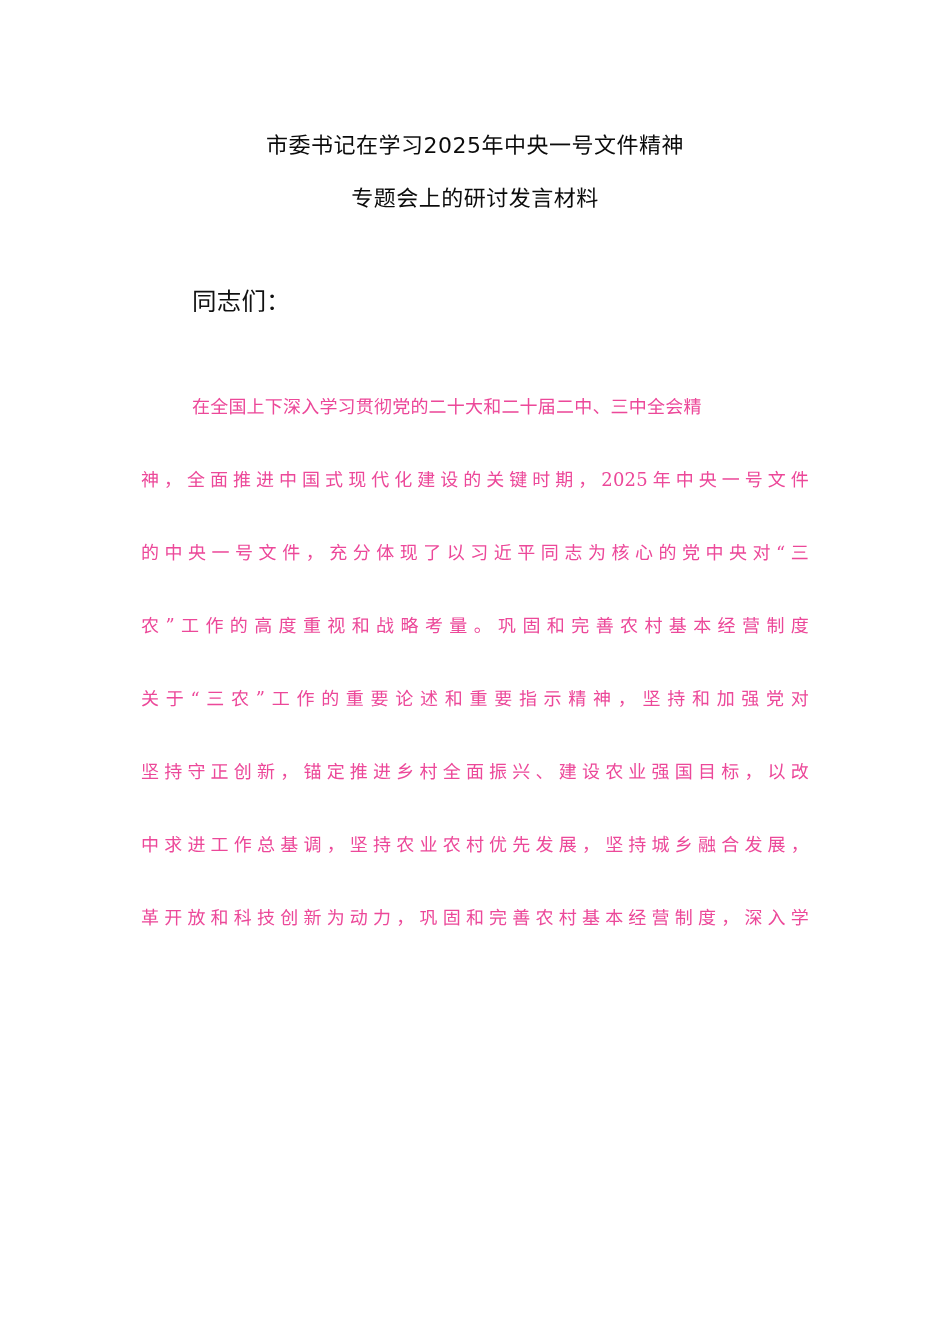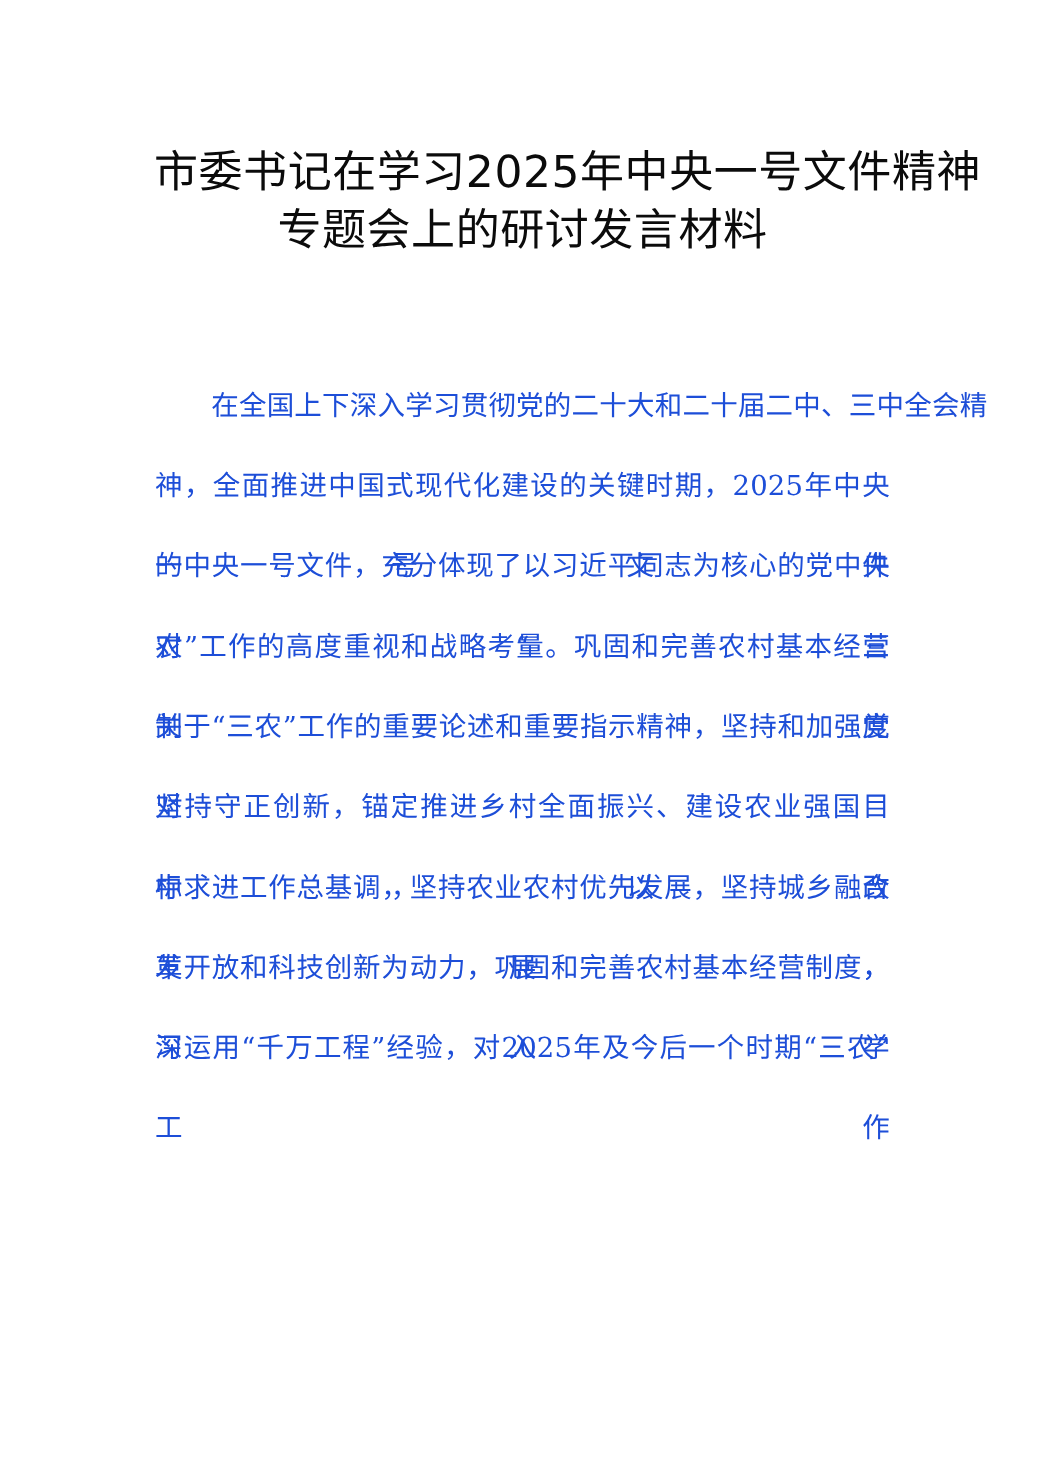--- a/index.html
+++ b/index.html
@@ -21,45 +21,45 @@
   }
 
   
   .doc-title {
     position: absolute;
     left: 140px;
     top: 104px;
     width: 670px;
     text-align: center;
     font-family: "DejaVu Sans", "Liberation Sans", sans-serif;
-    font-size: 40px;
+    font-size: 22px;
     line-height: 53px;
     letter-spacing: 0.5px;
     font-weight: 400;
     color: #0b0b0b;
   }
   .doc-title .tline {
     display: block;
     white-space: nowrap;
   }
 
   
   .body-text {
     position: absolute;
     left: 141px;
     top: 283px;
     width: 668px;
   }
   .para-line {
-    font-size: 25px;
+    font-size: 18px;
     line-height: 73px;
     height: 73px;
     letter-spacing: 0.2px;
     white-space: nowrap;
-    color: #1d4ed8;
+    color: #ec4899;
   }
   .para-line.indent {
     text-indent: 51px;
   }
   .para-line.justify {
     
     text-align: justify;
     text-align-last: justify;
     white-space: normal;
   }
@@ -81,27 +81,27 @@
 
 <div class="page">
 
   <h1 class="doc-title">
     <span class="tline">市委书记在学习2025年中央一号文件精神</span>
     <span class="tline">专题会上的研讨发言材料</span>
   </h1>
 
   <div class="body-text">
 
+    <div class="salutation">同志们：</div>
     <div class="gap-after-salutation"></div>
 
     <div class="para-line indent">在全国上下深入学习贯彻党的二十大和二十届二中、三中全会精</div>
     <div class="para-line justify">神，全面推进中国式现代化建设的关键时期，2025年中央一号文件</div>
     <div class="para-line justify">的中央一号文件，充分体现了以习近平同志为核心的党中央对“三</div>
     <div class="para-line justify">农”工作的高度重视和战略考量。巩固和完善农村基本经营制度</div>
     <div class="para-line justify">关于“三农”工作的重要论述和重要指示精神，坚持和加强党对</div>
     <div class="para-line justify">坚持守正创新，锚定推进乡村全面振兴、建设农业强国目标，以改</div>
     <div class="para-line justify">中求进工作总基调，坚持农业农村优先发展，坚持城乡融合发展，</div>
     <div class="para-line justify">革开放和科技创新为动力，巩固和完善农村基本经营制度，深入学</div>
-    <div class="para-line justify">习运用“千万工程”经验，对2025年及今后一个时期“三农”工作</div>
 
   </div>
 
 </div>
 
 </body></html>

